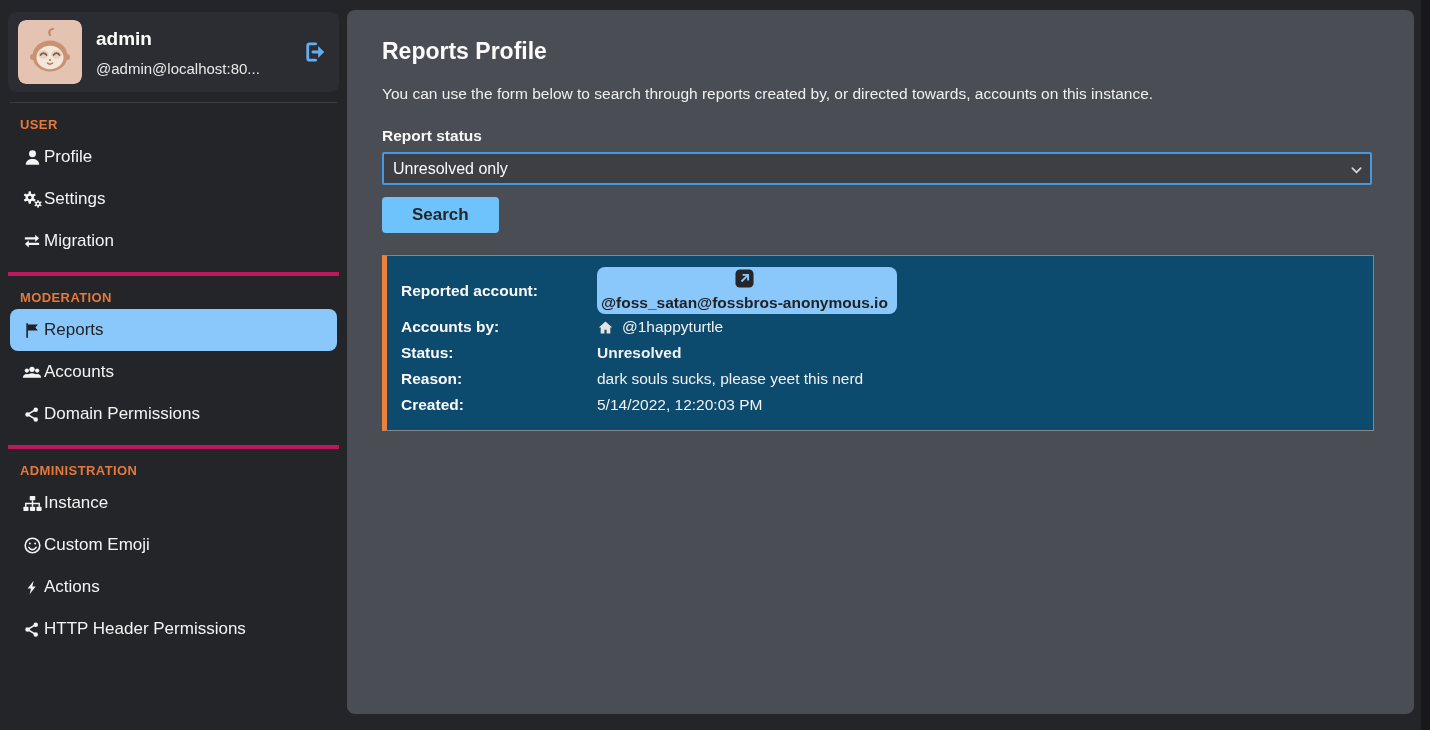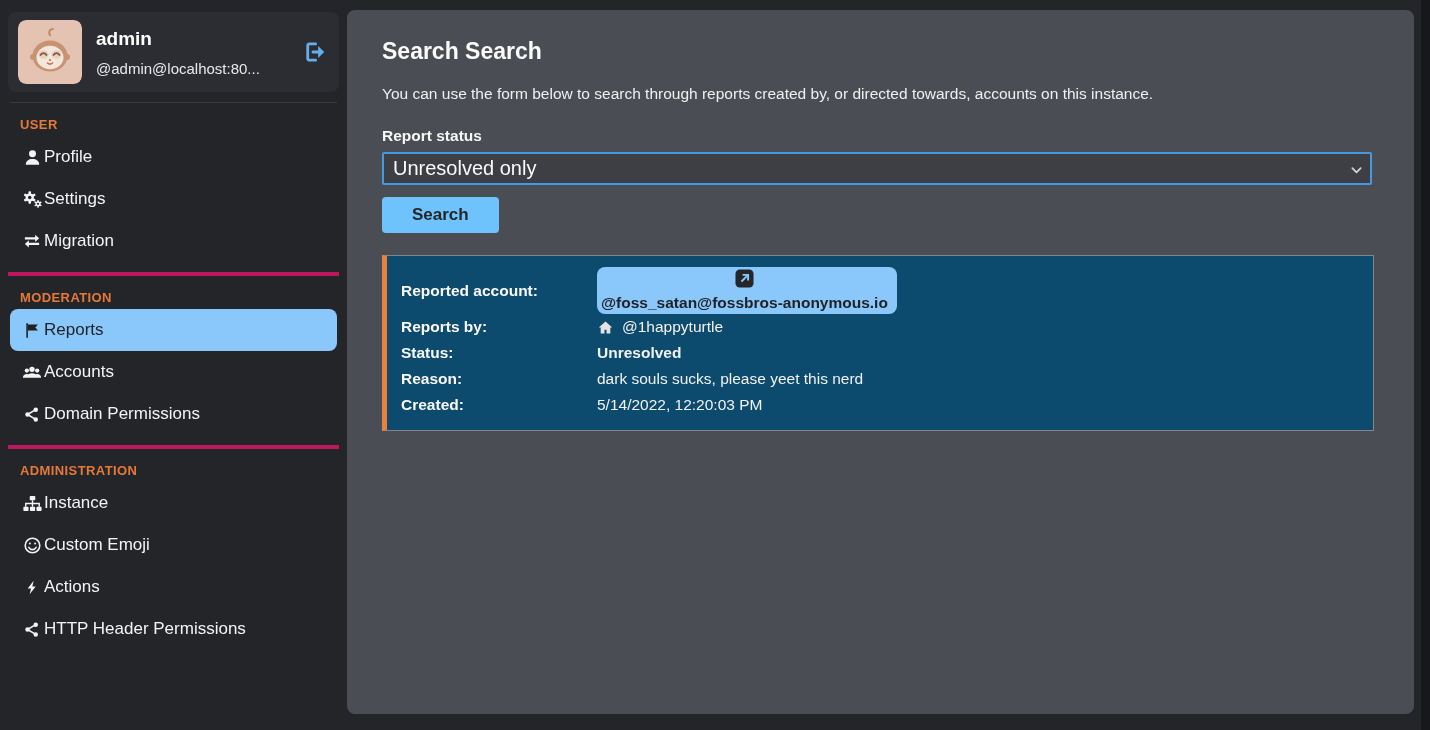--- a/index.html
+++ b/index.html
@@ -48,21 +48,21 @@
     background:#4b4d54; border-radius:8px; height:704px;
     padding:28px 40px 0 35px; overflow:hidden;
   }
   .page-title { font-size:23px; font-weight:bold; color:#fbfbfb; }
   .page-desc { font-size:15.5px; color:#f0f0f0; margin:20px 0 24px 0; }
   .field-label { font-size:15.5px; font-weight:bold; margin-bottom:7px; }
   .select {
     position:relative; width:990px; height:33px;
     background:#3d3f45; border:2px solid #4499e0; border-radius:2px;
     display:flex; align-items:center; padding:0 26px 0 9px;
-    font-size:20px; color:#fafafa; cursor:pointer;
+    font-size:16px; color:#fafafa; cursor:pointer;
   }
   .select .chev { position:absolute; right:7px; top:10px; }
   .btn {
     background:#6fc3fd; color:#24262a; border:none; border-radius:4px;
     font-family:inherit; font-size:17px; font-weight:bold;
     padding:8px 18px; cursor:pointer;
   }
   .btn.search { margin:12px 0 22px 0; padding:8px 30px; }
   
   .report-card {
@@ -256,21 +256,21 @@
       </span>
       <span>HTTP Header Permissions</span>
     </div>
 
   </div>
 </div>
 
 <div class="main-wrap">
   <div class="main-panel">
 
-    <h1 class="page-title">Search Search</h1>
+    <h1 class="page-title">Reports Profile</h1>
     <p class="page-desc">You can use the form below to search through reports created by, or directed towards, accounts on this instance.</p>
 
     <div class="field-label">Report status</div>
 
     <div class="select">
       <span>Unresolved only</span>
       <span class="chev">
         <svg width="13" height="13" viewBox="0 0 14 14">
           <path d="M2.5 4.5 7 9l4.5-4.5" stroke="#d6d6d6" stroke-width="1.8" fill="none" stroke-linecap="round" stroke-linejoin="round"></path>
         </svg>
@@ -287,21 +287,21 @@
             <svg width="19" height="19" viewBox="0 0 20 20">
               <rect x="0.5" y="0.5" width="19" height="19" rx="4.5" fill="#24262a"></rect>
               <path d="M8 6.2h5.8V12" fill="none" stroke="#8ac7fb" stroke-width="2"></path>
               <path d="M13.3 6.7 6.8 13.2" stroke="#8ac7fb" stroke-width="2"></path>
             </svg>
             <span>@foss_satan@fossbros-anonymous.io</span>
           </span>
         </span>
       </div>
       <div class="r-row">
-        <span class="r-label">Reports by:</span>
+        <span class="r-label">Accounts by:</span>
         <span class="r-value">
           <span class="house">
             <svg width="17" height="17" viewBox="0 0 24 24" fill="currentColor">
               <path d="M12 3.5 2.5 12h2.7v8.5h5.3v-5.4h3v5.4h5.3V12h2.7z"></path>
             </svg>
           </span>
           <span>@1happyturtle</span>
         </span>
       </div>
       <div class="r-row">

